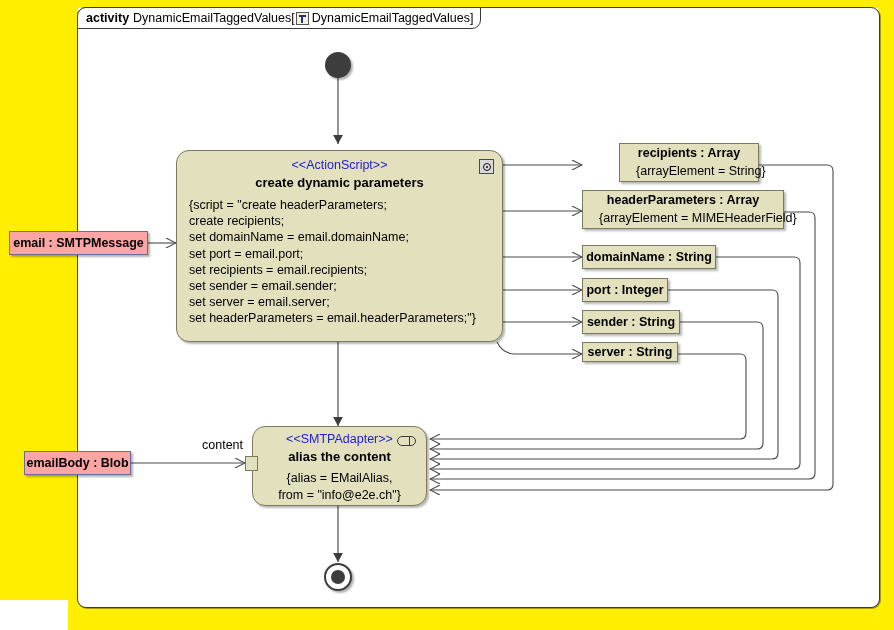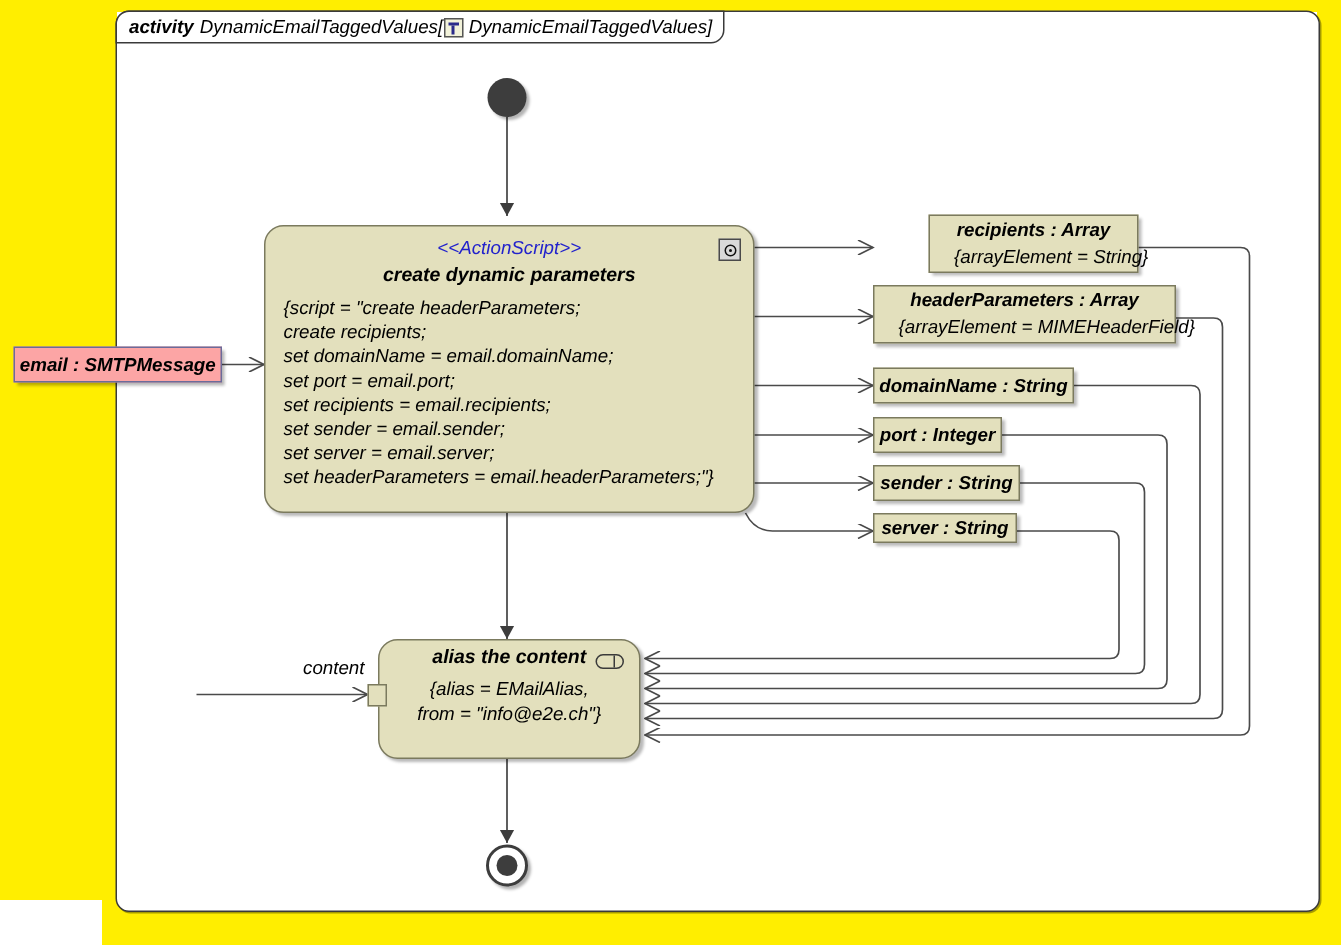--- a/index.html
+++ b/index.html
@@ -11,21 +11,20 @@
     width: 894px;
     height: 630px;
     font-family: "Liberation Sans", sans-serif;
     overflow: hidden;
   }
   #canvas {
     position: relative;
     width: 894px;
     height: 630px;
     background: #ffffff;
-    font-style: italic;
   }
   .yellow-bg {
     position: absolute;
     background: #ffee00;
   }
   
   .frame {
     position: absolute;
     left: 77px;
     top: 7px;
@@ -339,29 +338,31 @@
 set domainName = email.domainName;
 set port = email.port;
 set recipients = email.recipients;
 set sender = email.sender;
 set server = email.server;
 set headerParameters = email.headerParameters;"}</div>
   </div>
 
   <div class="action-node" style="left:252px; top:426px; width:175px; height:80px;">
     <div class="adapter-icon" style="right:10px; top:9px;"></div>
+    <div class="stereo" style="margin-top:5px;">&lt;&lt;SMTPAdapter&gt;&gt;</div>
     <div class="node-title">alias the content</div>
     <div class="tagged-body">{alias = EMailAlias,
 from = "info@e2e.ch"}</div>
   </div>
 
   <div class="pin" style="left:245px; top:456px; width:13px; height:15px;"></div>
   <div class="edge-label" style="left:202px; top:438px;">content</div>
 
   <div class="in-box" style="left:9px; top:231px; width:139px; height:24px;">email : SMTPMessage</div>
+  <div class="in-box" style="left:24px; top:451px; width:107px; height:24px;">emailBody : Blob</div>
 
   <div class="obj-box" style="left:582px; top:143px; width:140px; height:39px;margin-left:37px;">
     <div class="obj-name">recipients : Array</div>
     <div class="obj-tag">{arrayElement = String}</div>
   </div>
 
   <div class="obj-box" style="left:582px; top:190px; width:202px; height:39px;">
     <div class="obj-name">headerParameters : Array</div>
     <div class="obj-tag">{arrayElement = MIMEHeaderField}</div>
   </div>

